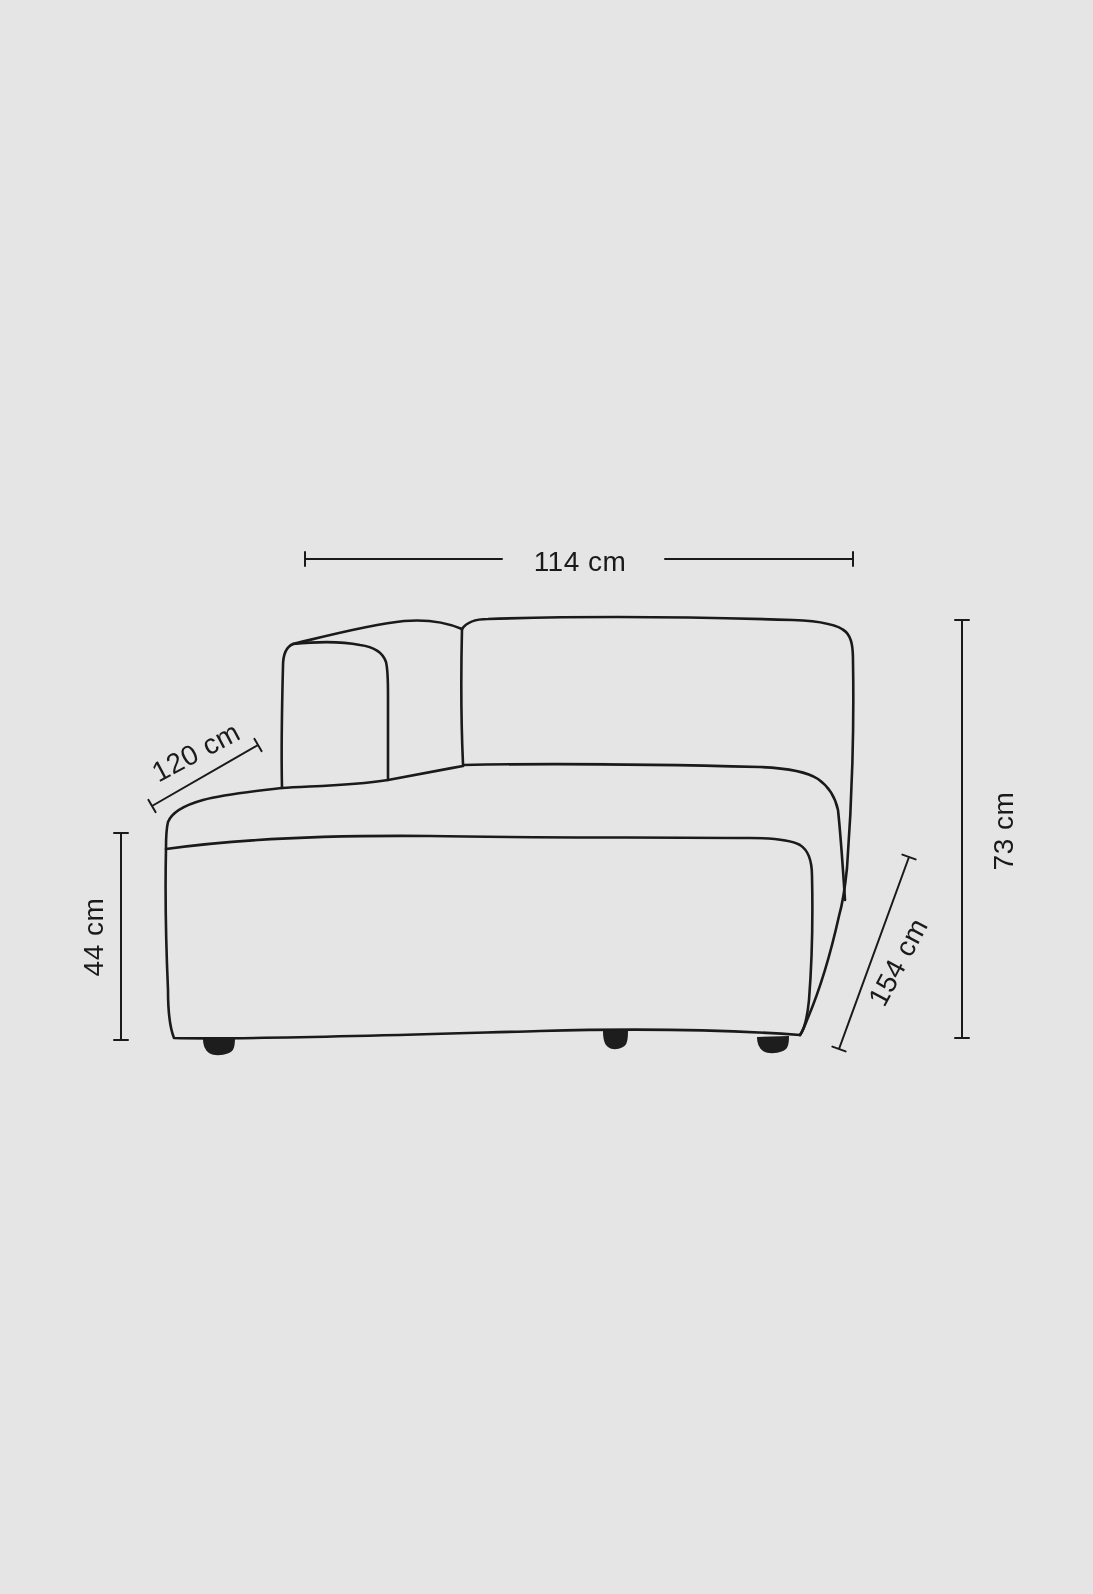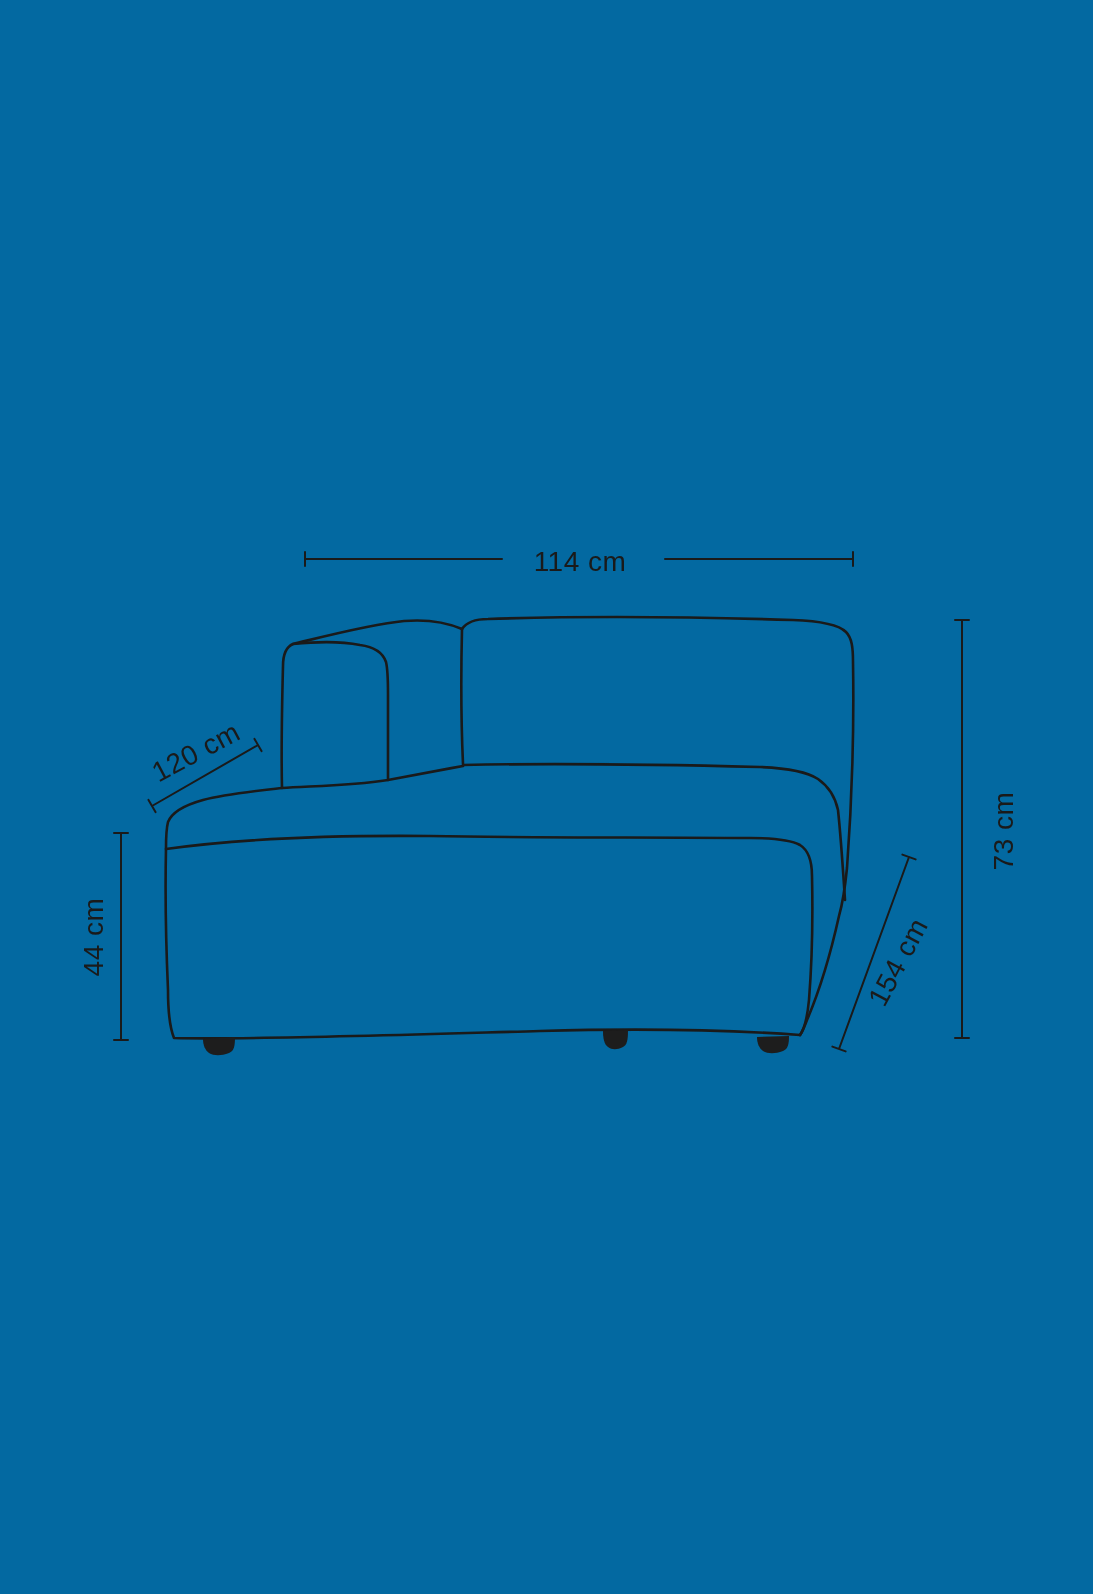--- a/index.html
+++ b/index.html
@@ -1,19 +1,19 @@
 <!DOCTYPE html>
 <html><head>
 <meta charset="utf-8">
 <style>
   html,body{margin:0;padding:0;background:#ffffff;}
   .canvas{
     position:relative;
     width:1093px;height:1594px;
-    background:#0369a1;
+    background:#e5e5e5;
     overflow:hidden;
     font-family:"Liberation Sans","DejaVu Sans",sans-serif;
   }
   .canvas svg{display:block;width:100%;height:100%;}
   .dim-label{
     font-family:"Liberation Sans","DejaVu Sans",sans-serif;
     font-size:28px;
     fill:#1a1a1a;
     text-anchor:middle;
     dominant-baseline:central;

